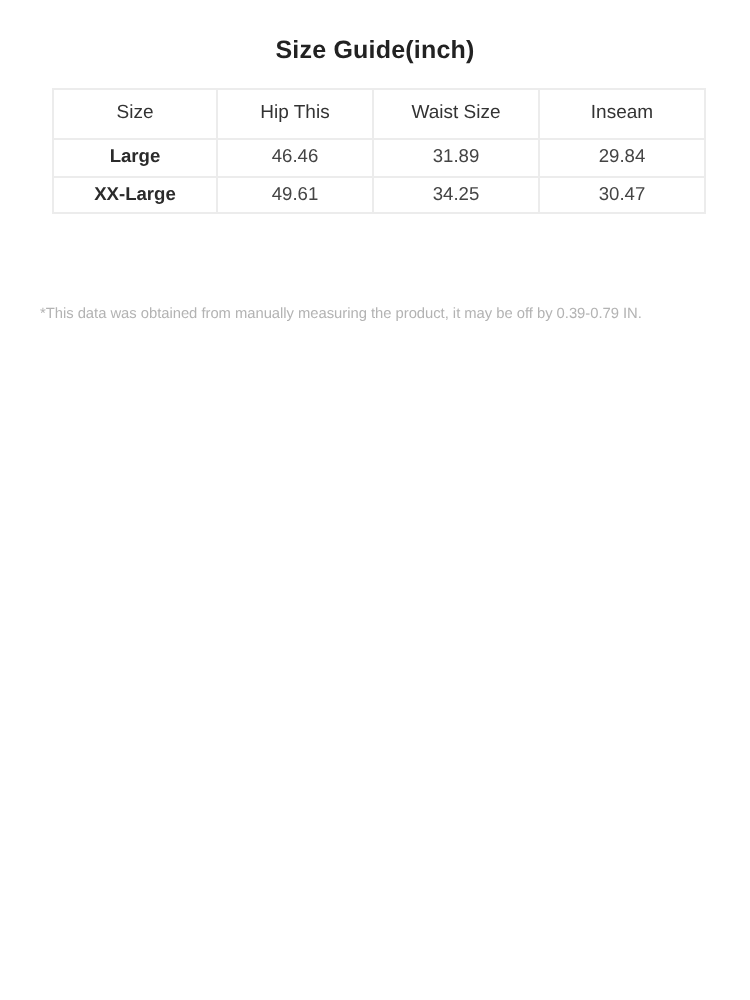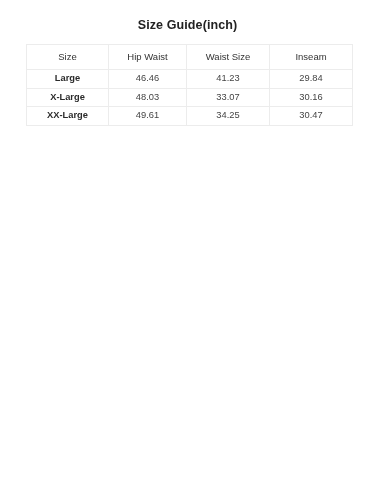--- a/index.html
+++ b/index.html
@@ -114,42 +114,37 @@
     <table class="size-table">
       <colgroup>
         <col class="c-size">
         <col class="c-hip">
         <col class="c-waist">
         <col class="c-inseam">
       </colgroup>
       <thead>
         <tr>
           <th>Size</th>
-          <th>Hip Waist</th>
+          <th>Hip This</th>
           <th>Waist Size</th>
           <th>Inseam</th>
         </tr>
       </thead>
       <tbody>
         <tr>
           <td class="size-name">Large</td>
           <td class="measure">46.46</td>
-          <td class="measure">41.23</td>
+          <td class="measure">31.89</td>
           <td class="measure">29.84</td>
-        </tr>
-        <tr>
-          <td class="size-name">X-Large</td>
-          <td class="measure">48.03</td>
-          <td class="measure">33.07</td>
-          <td class="measure">30.16</td>
         </tr>
         <tr>
           <td class="size-name">XX-Large</td>
           <td class="measure">49.61</td>
           <td class="measure">34.25</td>
           <td class="measure">30.47</td>
         </tr>
       </tbody>
     </table>
   </div>
 
+  <div class="footnote">*This data was obtained from manually measuring the product, it may be off by 0.39-0.79 IN.</div>
 
 </div>
 
 </body></html>

